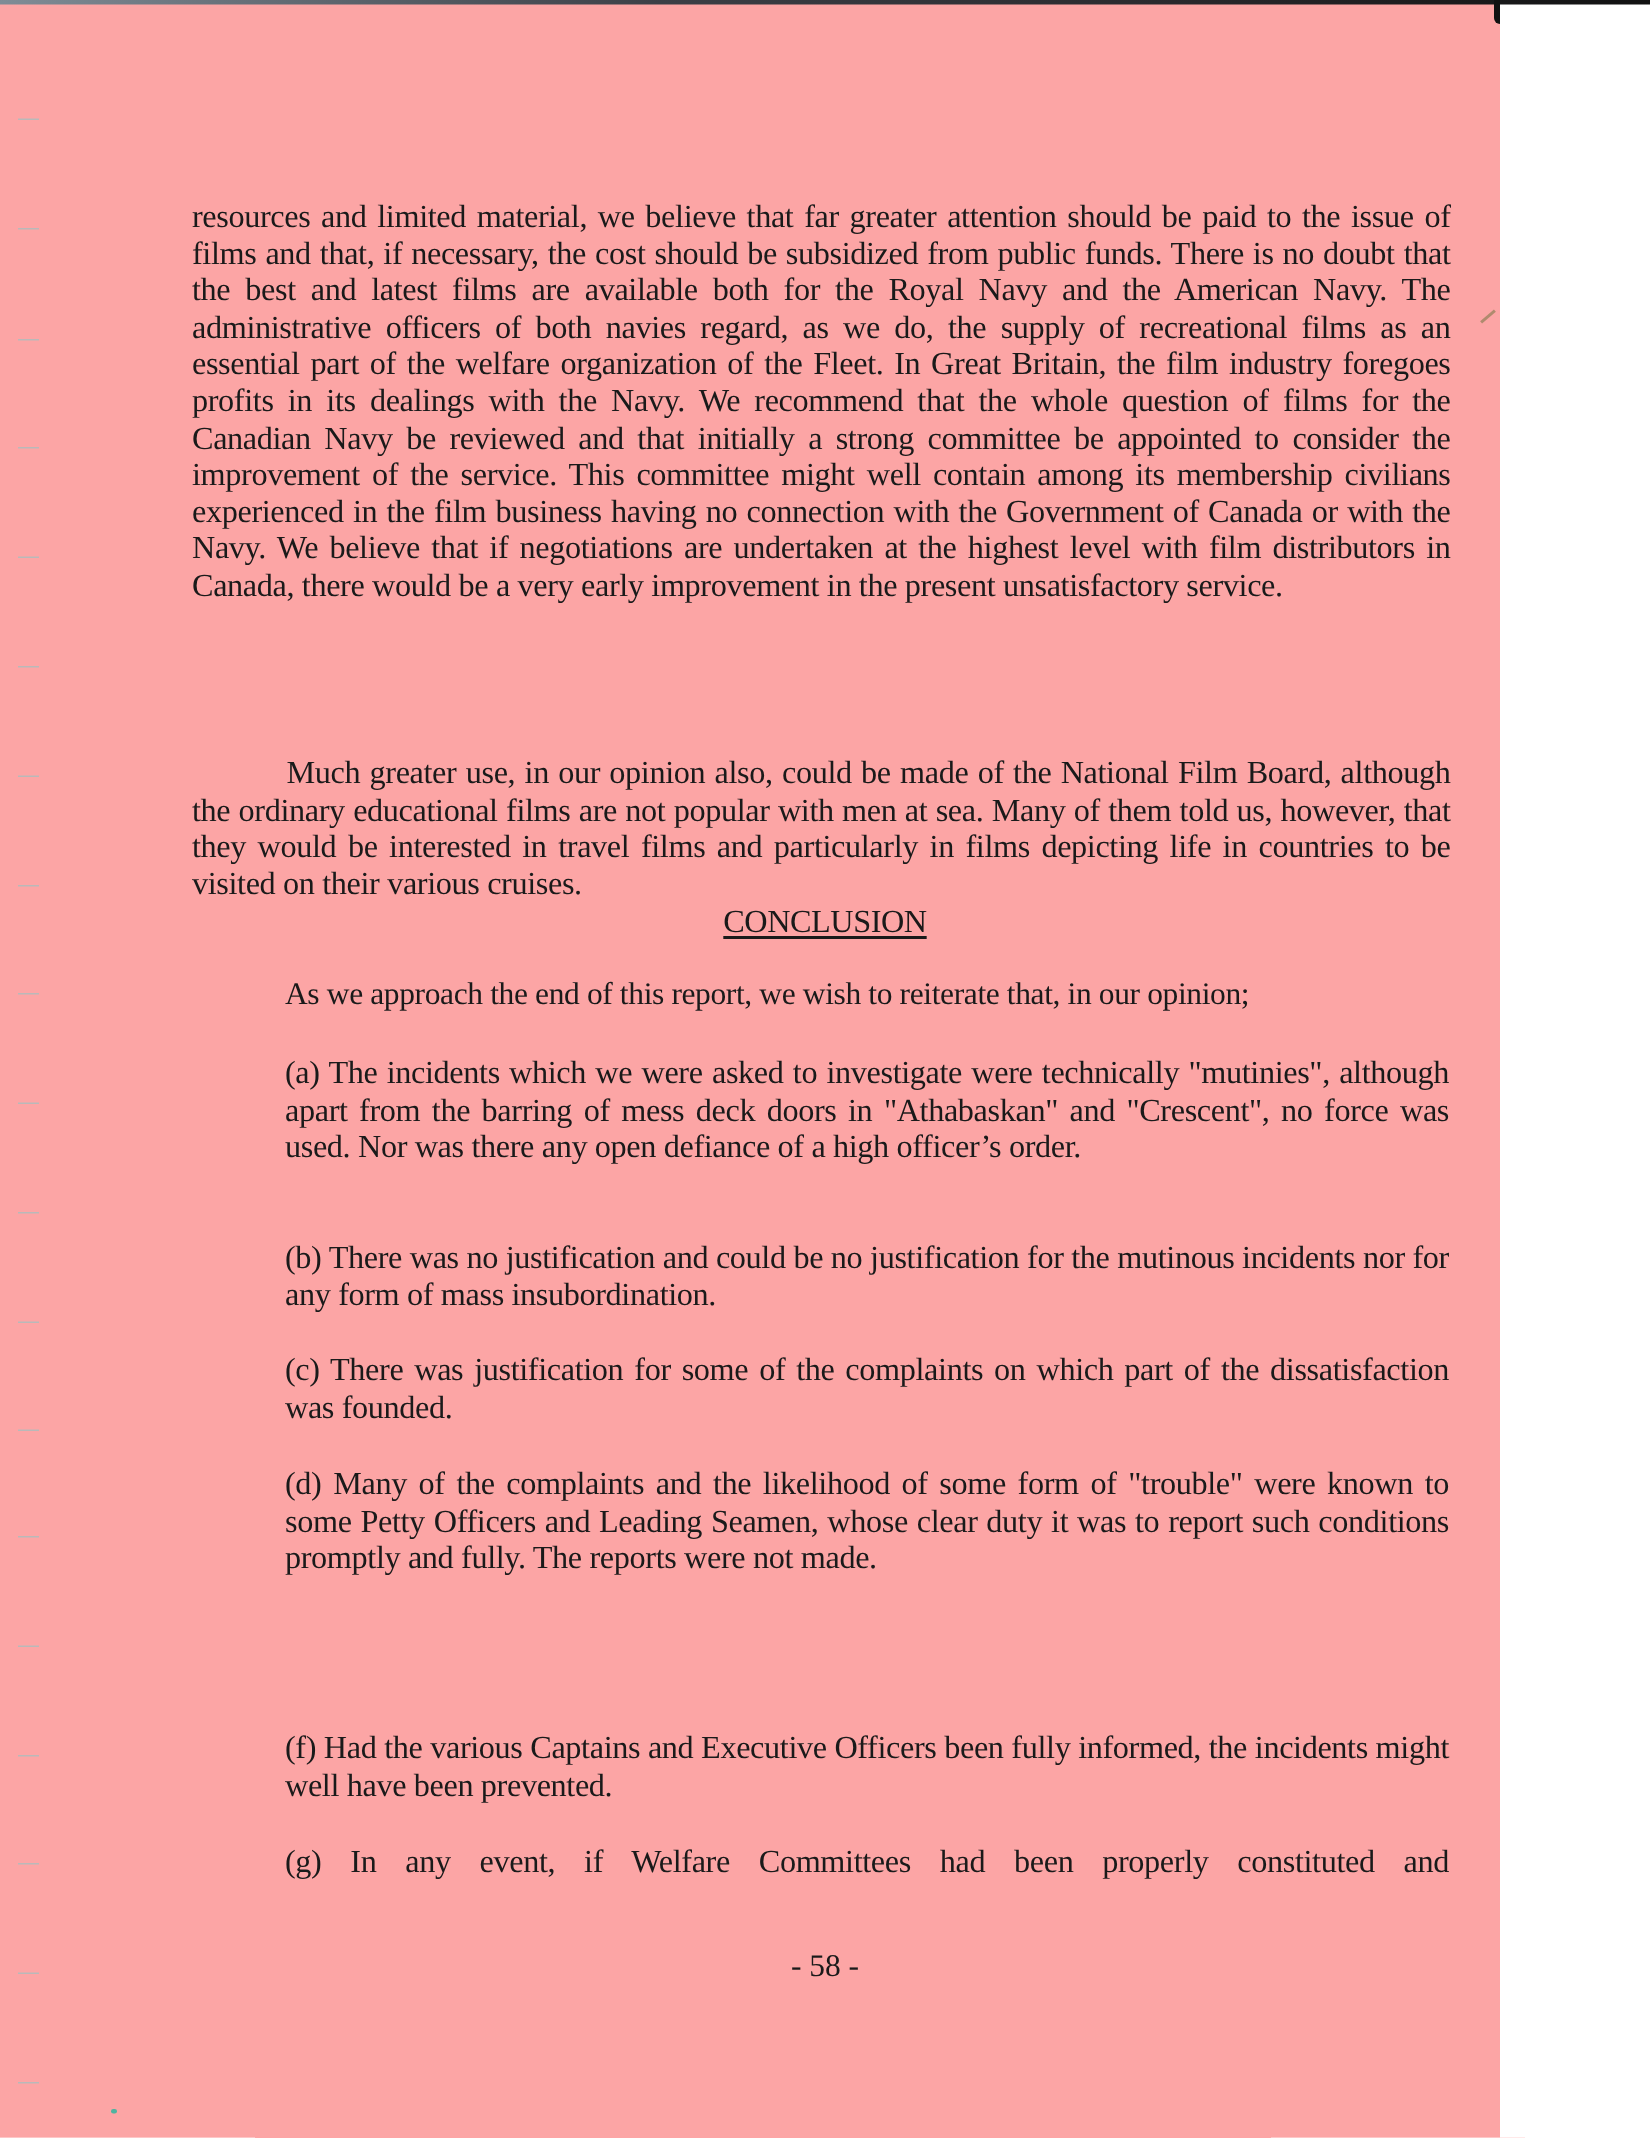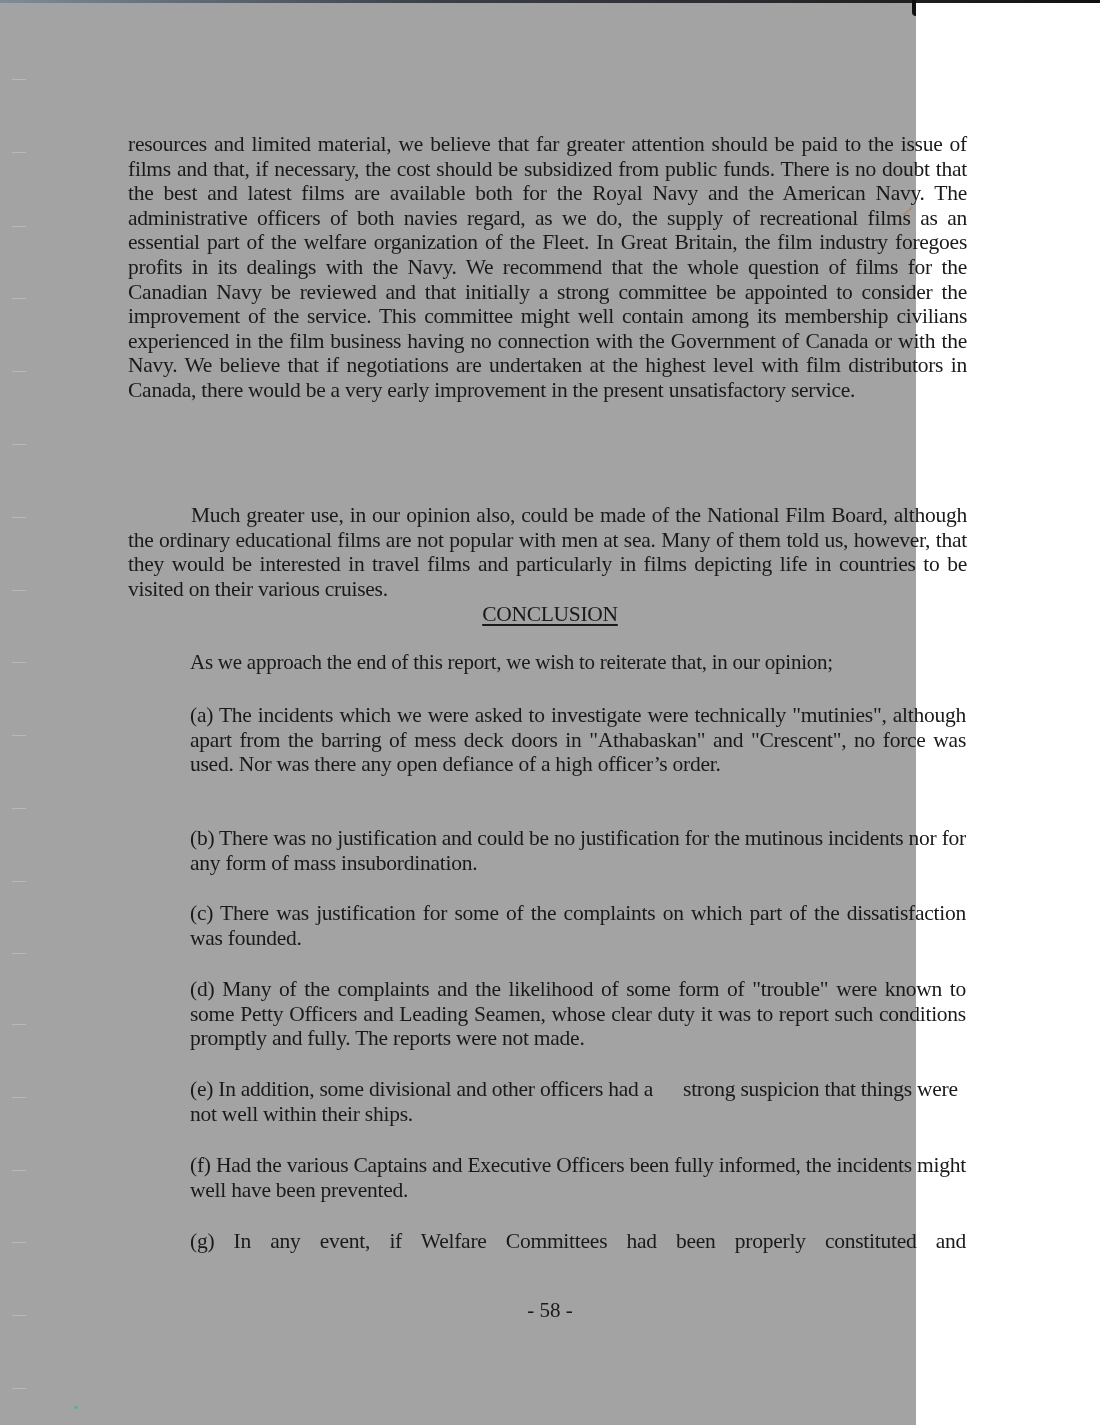--- a/index.html
+++ b/index.html
@@ -11,23 +11,23 @@
       width: 1100px;
       height: 1425px;
       position: relative;
       overflow: hidden;
       font-family: "Liberation Serif", "DejaVu Serif", serif;
       color: #1a1a1a;
     }
     .page {
       position: absolute;
       left: 0; top: 0;
-      width: 916px;
+      width: 1000px;
       height: 1425px;
-      background: #a3a3a3;
+      background: #fca5a5;
     }
     .top-edge {
       position: absolute;
       left: 0; top: 0;
       width: 1100px;
       height: 3px;
       background: linear-gradient(to right, #7f8c96, #3b3f46 40%, #2a2a2e 70%, #111 100%);
     }
     .right-edge {
       position: absolute;
@@ -187,24 +187,20 @@
   <p class="item item-c" style="margin:0">
     <span>(c)</span>
     <span>There was justification for some of the complaints on which part of the dissatisfaction was founded.</span>
   </p>
 
   <p class="item item-d" style="margin:0">
     <span>(d)</span>
     <span>Many of the complaints and the likelihood of some form of "trouble" were known to some Petty Officers and Leading Seamen, whose clear duty it was to report such conditions promptly and fully.  The reports were not made.</span>
   </p>
 
-  <p class="item item-e" style="margin:0;text-align:left">
-    <span>(e)</span>
-    <span>In addition, some divisional and other officers had a</span><span class="gap"></span><span>strong suspicion that things were not well within their ships.</span>
-  </p>
 
   <p class="item item-f" style="margin:0">
     <span>(f)</span>
     <span>Had the various Captains and Executive Officers been fully informed, the incidents might well have been prevented.</span>
   </p>
 
   <p class="item item-g" style="margin:0;text-align-last:justify">
     <span>(g)</span>
     <span>In any event, if Welfare Committees had been properly constituted and</span>
   </p>

